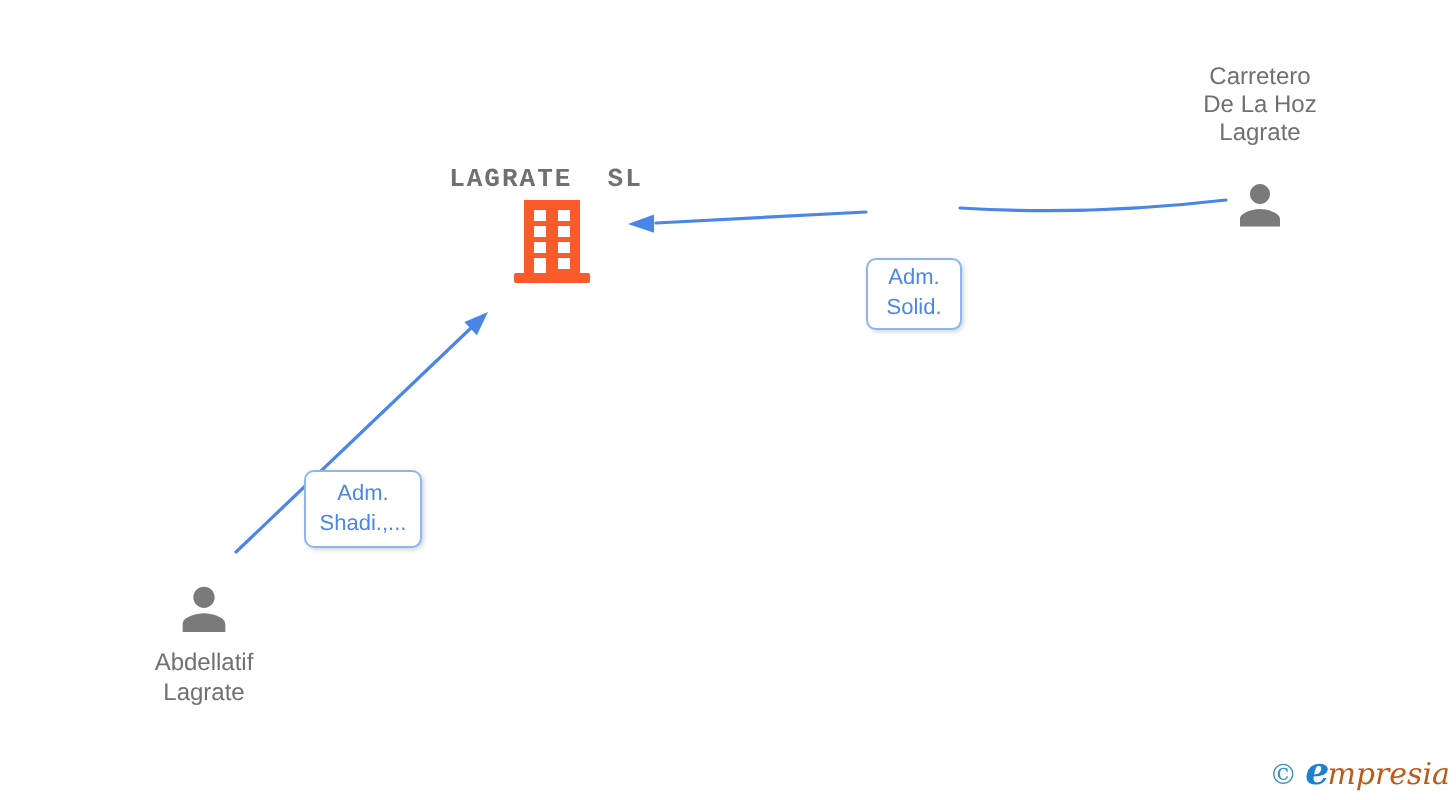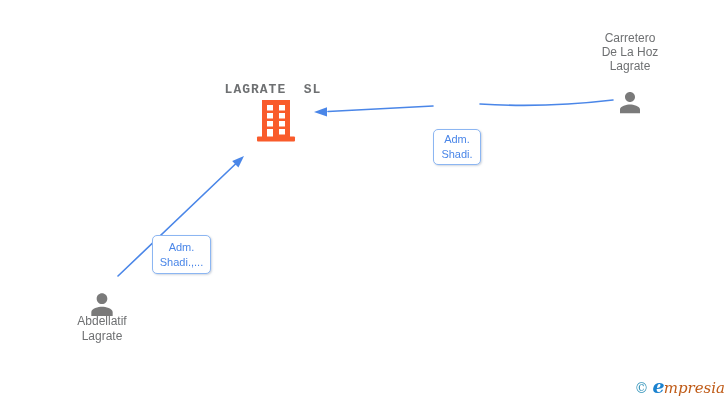--- a/index.html
+++ b/index.html
@@ -11,21 +11,21 @@
   .company-label{
     position:absolute;left:163px;top:82px;width:220px;text-align:center;
     font-size:13px;font-weight:bold;color:#6e7072;letter-spacing:1px;
     white-space:pre;cursor:pointer;font-family:Liberation Mono, monospace;
   }
   .company-icon{position:absolute;left:256px;top:99px;cursor:pointer;}
   .person-name{
     position:absolute;text-align:center;font-size:12px;color:#6e7072;
   }
   .name-tr{left:570px;top:31px;width:120px;line-height:14px;}
-  .name-bl{left:40px;top:314px;width:124px;line-height:15px;text-align:center;}
+  .name-bl{left:40px;top:324px;width:124px;line-height:15px;text-align:center;}
   .person-icon{position:absolute;cursor:pointer;}
   .icon-tr{left:615px;top:87px;}
   .icon-bl{left:86px;top:288px;}
   .edge-label{
     position:absolute;background:#ffffff;border:1px solid #8cb6f2;border-radius:5px;
     color:#4a86e8;font-size:11px;text-align:center;line-height:15px;
     display:flex;flex-direction:column;justify-content:center;
     box-shadow:1px 1px 2px rgba(100,120,150,.3);cursor:pointer;margin-top:40px;
   }
   .label-top{left:433px;top:89px;width:46px;height:34px;}
@@ -84,21 +84,21 @@
   <svg class="person-icon icon-bl" width="32" height="32" viewBox="0 0 24 24">
     <path fill="#7a7a7a" d="M12 12c2.21 0 4-1.79 4-4s-1.79-4-4-4-4 1.79-4 4 1.79 4 4 4zm0 2c-2.67 0-8 1.34-8 4v3h16v-3c0-2.66-5.33-4-8-4z"></path>
   </svg>
   <div class="person-name name-bl">
     <div>Abdellatif</div>
     <div>Lagrate</div>
   </div>
 
   <div class="edge-label label-top">
     <div>Adm.</div>
-    <div>Shadi.</div>
+    <div>Solid.</div>
   </div>
   <div class="edge-label label-bottom">
     <div>Adm.</div>
     <div>Shadi.,...</div>
   </div>
 
   <div class="watermark">
     <span class="wm-c">©</span>
     <span class="wm-e">e</span>
     <span class="wm-rest">mpresia</span>

